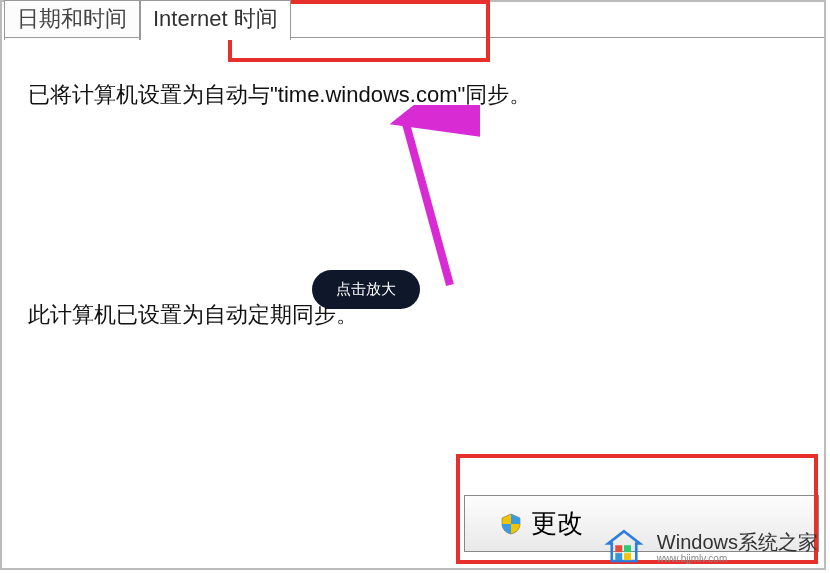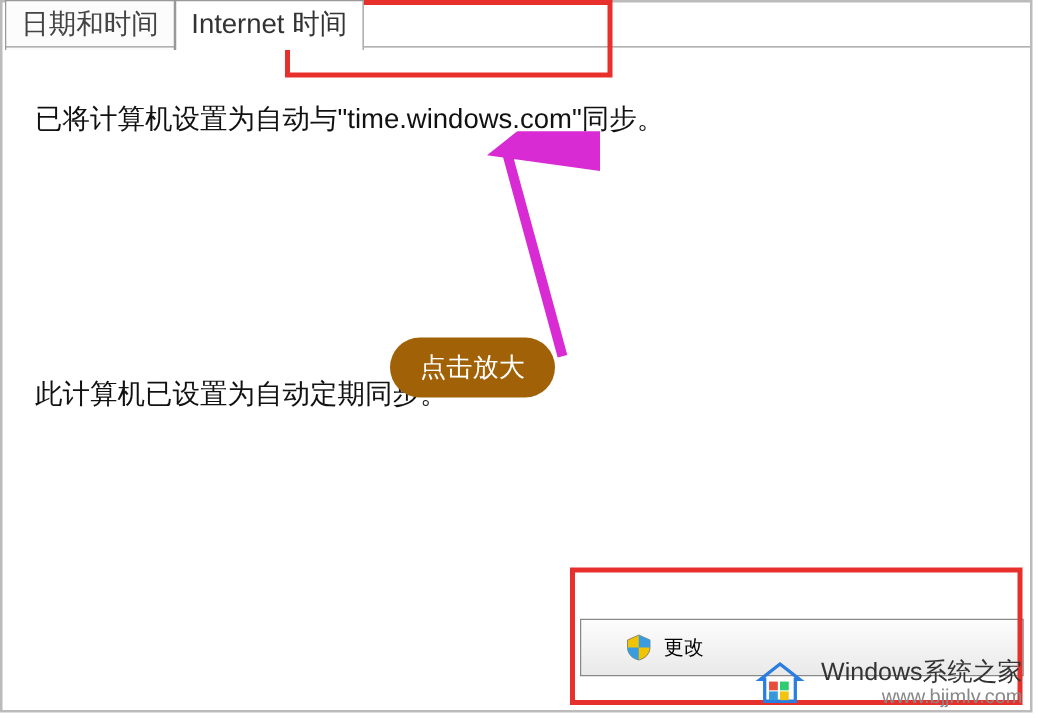--- a/index.html
+++ b/index.html
@@ -69,45 +69,45 @@
       color: #111;
     }
     .arrow-svg {
       position: absolute;
       left: 380px; top: 105px;
       pointer-events: none;
     }
     .tooltip-bubble {
       position: absolute;
       left: 312px; top: 270px;
-      background: #a16207;
+      background: #0f172a;
       color: #fff;
-      font-size: 21px;
+      font-size: 15px;
       padding: 10px 24px;
       border-radius: 28px;
       z-index: 5;
     }
     .highlight-box-button {
       position: absolute;
       left: 456px; top: 454px;
       width: 362px; height: 110px;
       border: 4px solid #e7302b;
       pointer-events: none;
       z-index: 1;
     }
     .change-btn {
       position: absolute;
       left: 464px; top: 495px;
-      width: 355px; height: 46px;
+      width: 355px; height: 57px;
       background: linear-gradient(#fdfdfd, #e9e9e9);
       border: 1px solid #888;
       display: flex;
       align-items: center;
       padding-left: 66px;
-      font-size: 16px;
+      font-size: 26px;
       cursor: pointer;
       z-index: 0;
     }
     .shield-icon {
       position: absolute;
       left: 34px;
       width: 24px; height: 24px;
     }
     .watermark {
       position: absolute;
@@ -124,23 +124,22 @@
       display: flex;
       flex-direction: column;
       line-height: 1.1;
     }
     .wm-title {
       font-size: 20px;
       color: #333;
       font-weight: 500;
     }
     .wm-url {
-      font-size: 16px;
+      font-size: 10px;
       color: #888;
-      text-align: right;
     }
   </style>
 </head>
 <body>
 
 <div class="outer-border"></div>
 
 <div class="tab-row">
   <div class="tab inactive">日期和时间</div>
   <div class="tab active">Internet 时间</div>

